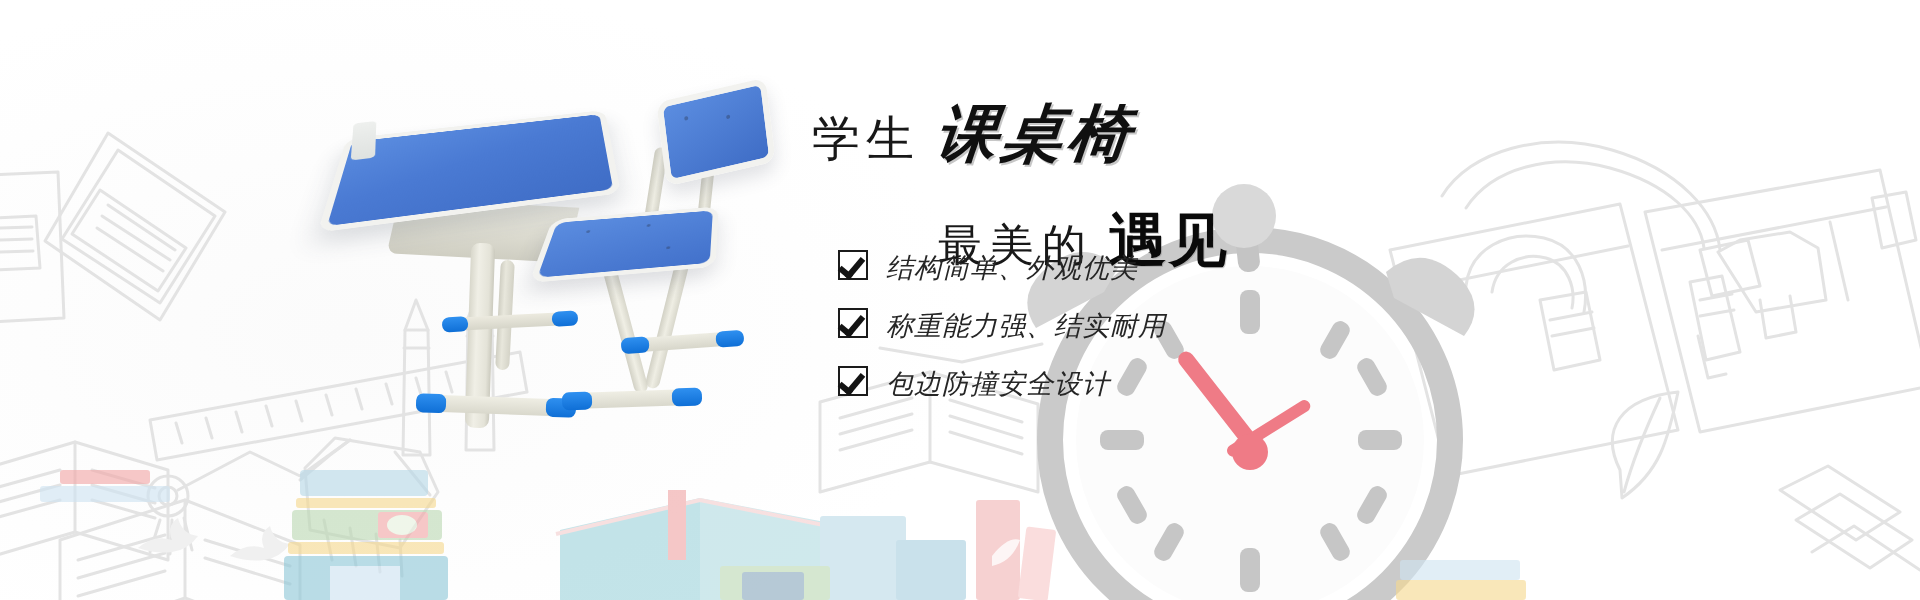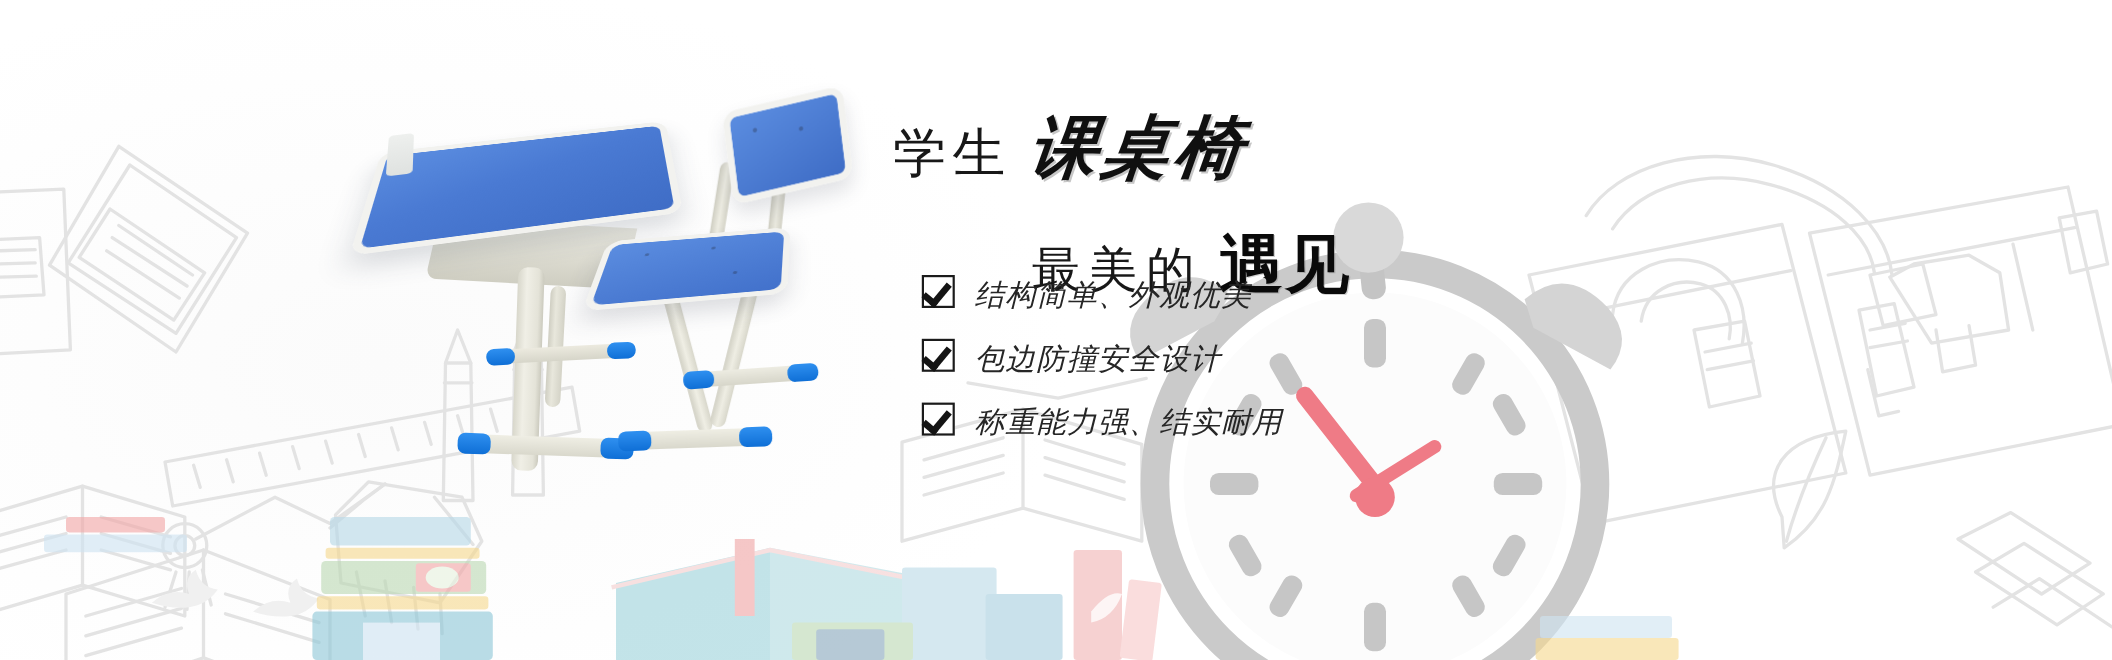--- a/index.html
+++ b/index.html
@@ -390,21 +390,21 @@
     </div>
   </div>
 
   <div id="bullets">
     <div class="bullet">
       <span class="check-box"></span>
       <span class="bullet-text">结构简单、外观优美</span>
     </div>
     <div class="bullet">
       <span class="check-box"></span>
-      <span class="bullet-text">包边防撞安全设计</span>
+      <span class="bullet-text">称重能力强、结实耐用</span>
     </div>
     <div class="bullet">
       <span class="check-box"></span>
-      <span class="bullet-text">称重能力强、结实耐用</span>
+      <span class="bullet-text">包边防撞安全设计</span>
     </div>
   </div>
 
 </div>
 
 </body></html>

